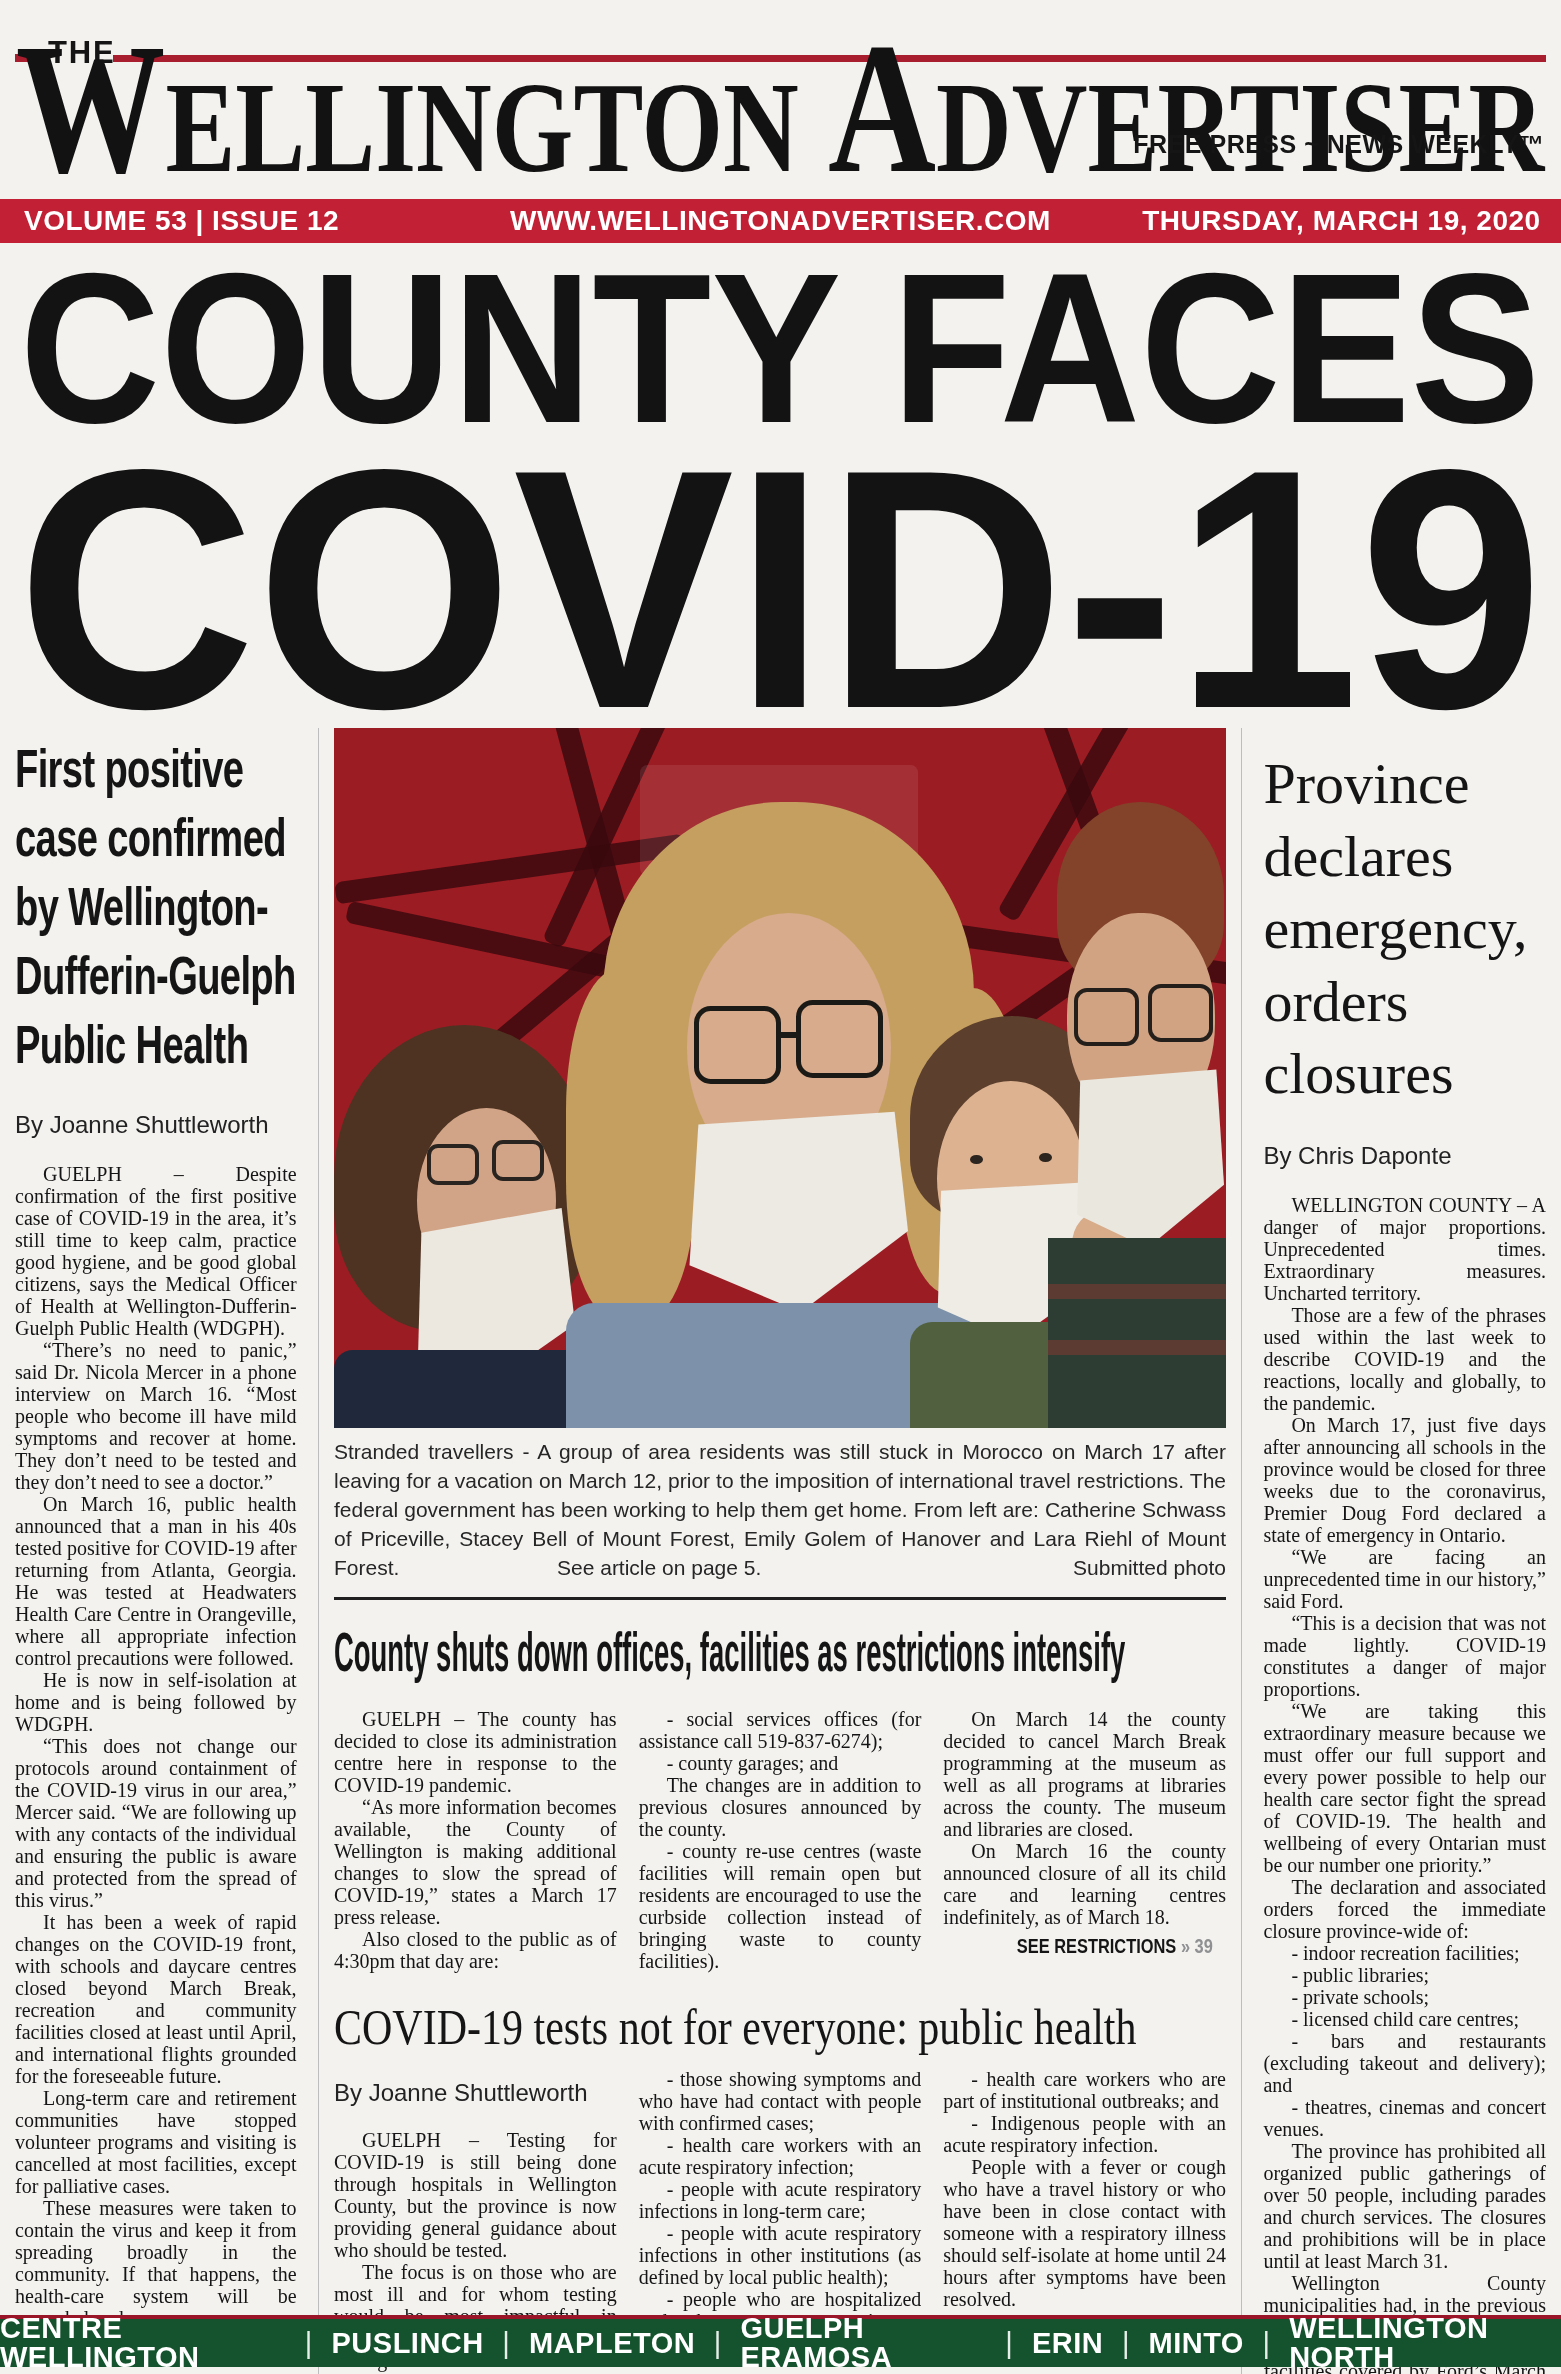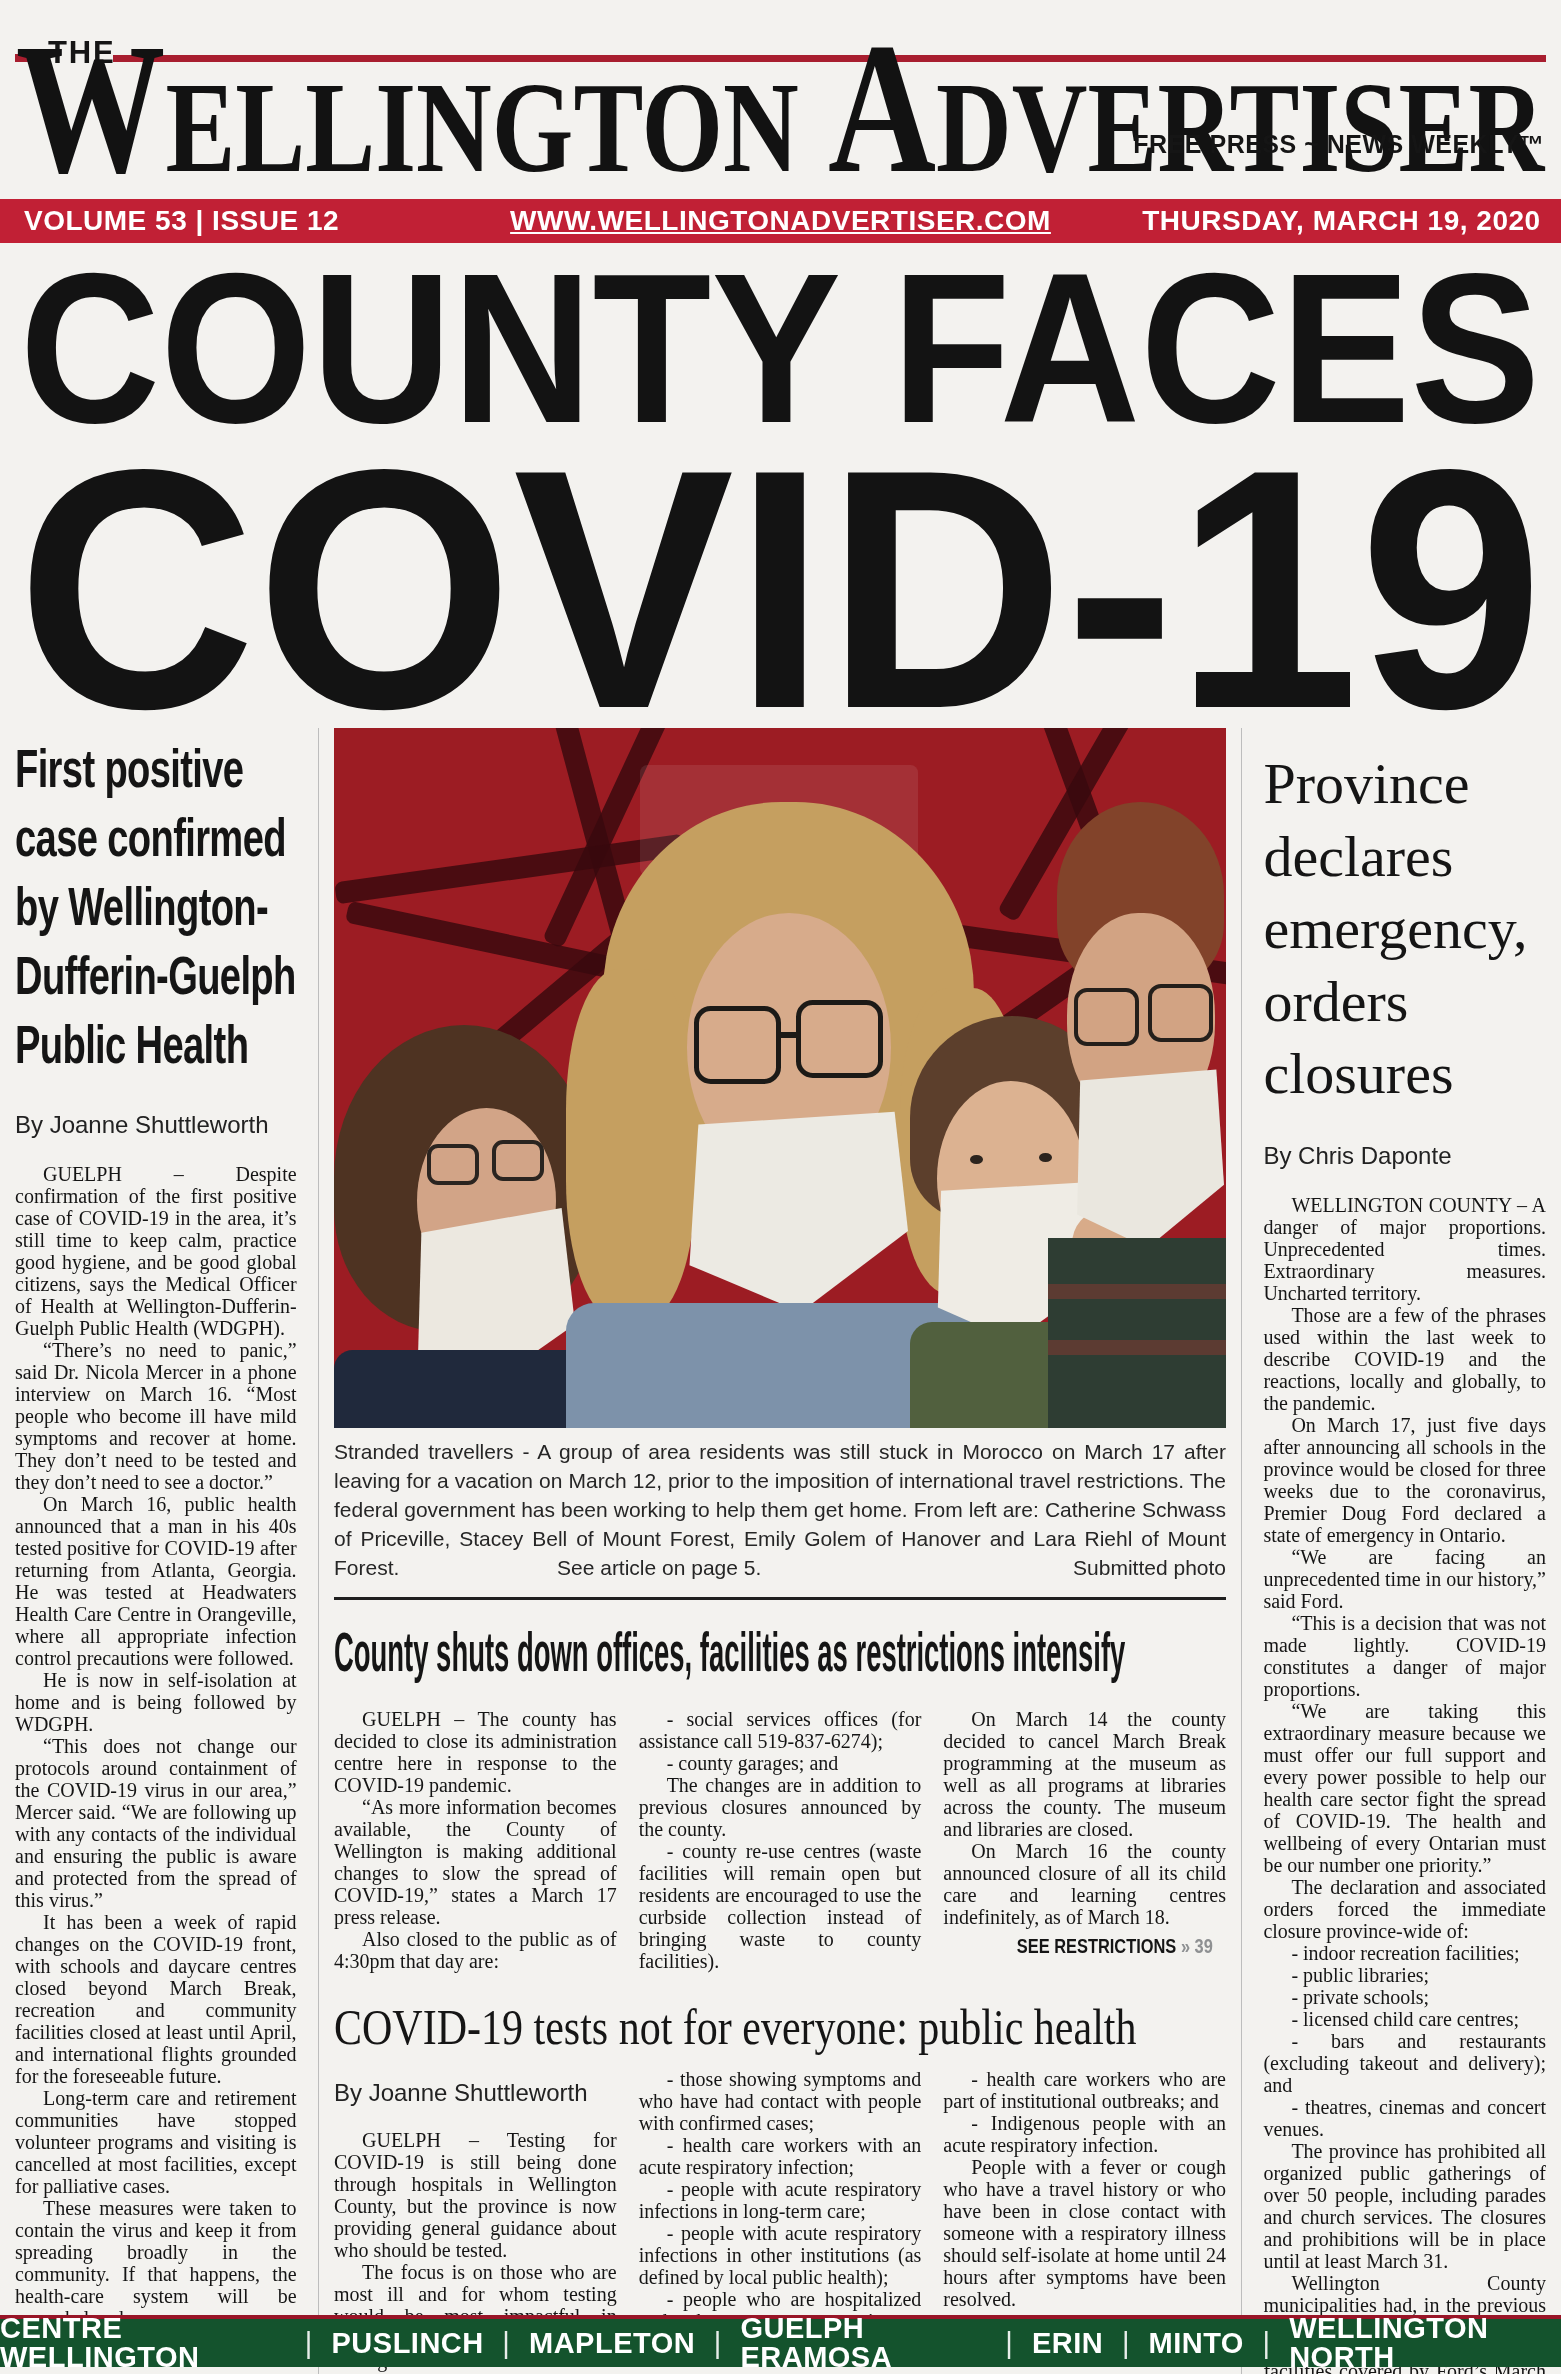--- a/index.html
+++ b/index.html
@@ -10,21 +10,21 @@
   
   .masthead { position:absolute; top:0; left:0; width:1561px; height:243px; }
   .kicker-dash { position:absolute; left:15px; top:54px; width:32px; height:8.3px; background:#a81e2f; }
   .kicker { position:absolute; left:48px; top:37px; font:bold 31px/1 "Liberation Sans", sans-serif; letter-spacing:1.9px; }
   .kicker-rule { position:absolute; left:113px; right:15px; top:55px; height:6.5px; background:#a81e2f; }
   .title-svg { position:absolute; left:0; top:11px; }
   .tagline { position:absolute; right:16.7px; top:132px; font:bold 25px/1 "Liberation Sans", sans-serif; letter-spacing:0.5px; }
   .infobar { position:absolute; top:199px; left:0; width:100%; height:44px; background:#c12035;
              color:#fff; display:flex; align-items:center; font:bold 28px/1 "Liberation Sans", sans-serif; letter-spacing:0.5px; }
   .infobar .vol { margin-left:24px; }
-  .infobar .web { position:absolute; left:0; right:0; text-align:center;text-decoration:underline; }
+  .infobar .web { position:absolute; left:0; right:0; text-align:center; }
   .infobar .date { margin-left:auto; margin-right:20.4px; }
 
   
   .banner-l1 { position:absolute; top:250px; left:0; }
   .banner-l2 { position:absolute; top:429px; left:0; }
 
   
   .content { position:absolute; top:728px; left:15px; width:1531px;
              display:grid; grid-template-columns:289px 924px 290px; column-gap:14px; }
   .col-left  { padding-right:7.4px; }

